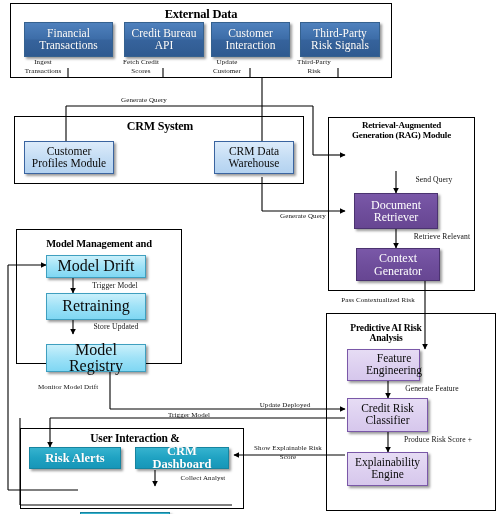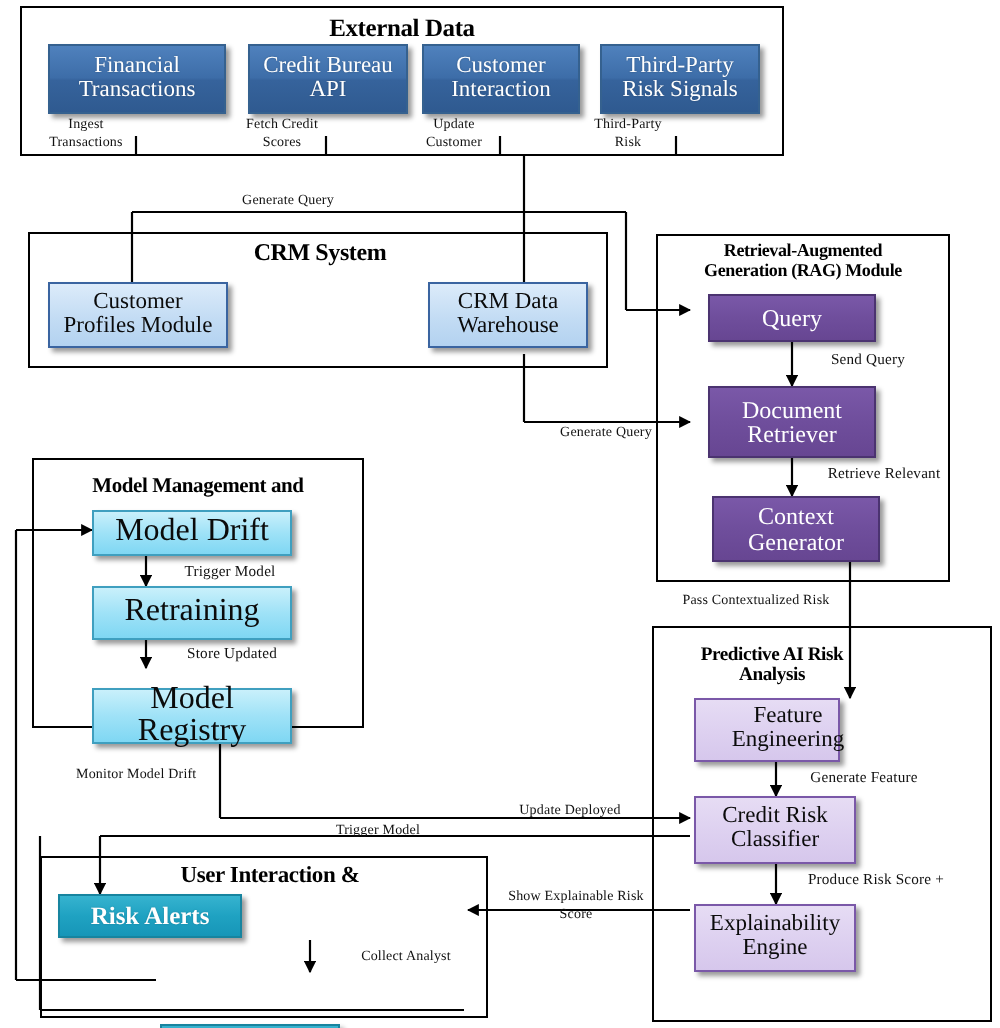--- a/index.html
+++ b/index.html
@@ -203,21 +203,20 @@
 
   <div class="edge-label" style="left:104px;top:96px;width:80px;">Generate  Query</div>
 
   <div class="node n-crm" style="left:24px;top:141px;width:90px;height:33px;">Customer
 Profiles Module</div>
   <div class="node n-crm" style="left:214px;top:141px;width:80px;height:33px;">CRM Data
 Warehouse</div>
 
   <div class="edge-label" style="left:268px;top:212px;width:70px;">Generate  Query</div>
 
-  <div class="node n-rag" style="left:354px;top:147px;width:84px;height:24px;">Query</div>
   <div class="edge-label big" style="left:398px;top:175px;width:72px;">Send Query</div>
   <div class="node n-rag" style="left:354px;top:193px;width:84px;height:36px;">Document
 Retriever</div>
   <div class="edge-label big" style="left:398px;top:232px;width:88px;">Retrieve Relevant</div>
   <div class="node n-rag" style="left:356px;top:248px;width:84px;height:33px;">Context
 Generator</div>
 
   <div class="edge-label" style="left:330px;top:296px;width:96px;">Pass Contextualized Risk</div>
 
   <div class="node n-mm" style="left:46px;top:255px;width:100px;height:23px;">Model Drift</div>
@@ -236,17 +235,18 @@
   <div class="edge-label big" style="left:392px;top:435px;width:92px;">Produce Risk Score +</div>
   <div class="node n-pred" style="left:347px;top:452px;width:81px;height:34px;">Explainability
 Engine</div>
 
   <div class="edge-label" style="left:250px;top:401px;width:70px;">Update Deployed</div>
   <div class="edge-label" style="left:158px;top:411px;width:62px;">Trigger Model</div>
   <div class="edge-label" style="left:248px;top:444px;width:80px;">Show Explainable Risk
 Score</div>
 
   <div class="node n-ui" style="left:29px;top:447px;width:92px;height:22px;">Risk Alerts</div>
+  <div class="node n-ui" style="left:135px;top:447px;width:94px;height:22px;">CRM Dashboard</div>
   <div class="node n-ui" style="left:80px;top:512px;width:90px;height:22px;padding-left:12px;">Analyst</div>
 
   <div class="edge-label" style="left:172px;top:474px;width:62px;">Collect  Analyst</div>
 
 </div>
 
 </body></html>

